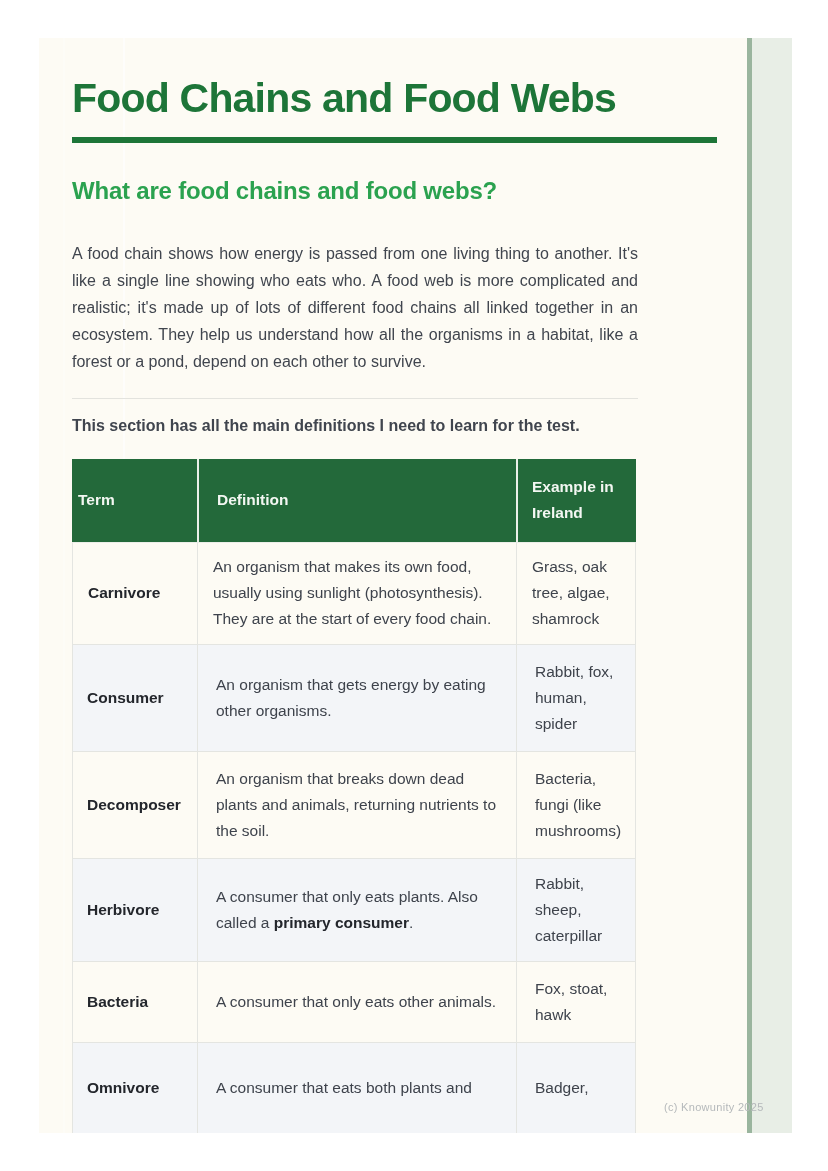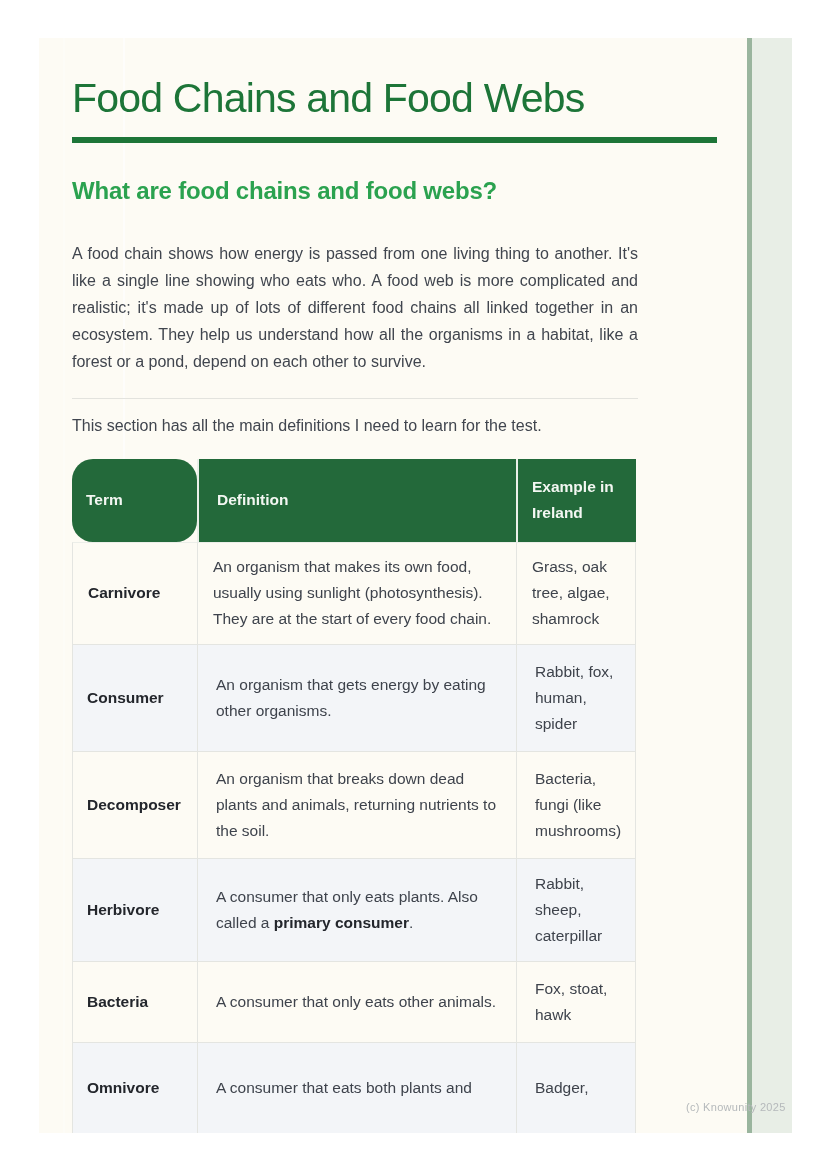--- a/index.html
+++ b/index.html
@@ -12,54 +12,54 @@
     background:#fdfbf4; overflow:hidden;
   }
   .page-texture-line { position:absolute; top:0; bottom:0; width:2px;
     background:rgba(255,255,255,0.6); pointer-events:none; }
   .page-texture-line.l1 { left:24px; opacity:.5; }
   .page-texture-line.l2 { left:84px; }
 
   .content { padding:0 33px; position:relative; }
 
   h1.doc-title {
-    margin-top:36px; font-size:41px; line-height:1.2; font-weight:400;
+    margin-top:36px; font-size:41px; line-height:1.2; font-weight:700;
     letter-spacing:-0.8px; color:#1d7538;
   }
   .title-rule { margin-top:14px; width:645px; height:6px; background:#1d7538; border:none; }
 
   h2.section-heading {
     font-size:24px; line-height:1.2; font-weight:700; color:#2ba24f;
     letter-spacing:-0.2px;
   }
   h2.s1 { margin-top:34px; }
   h2.s2 { margin-top:26px; }
 
   p.body-text {
     margin-top:34px; width:566px; font-size:16px; line-height:27px;
     color:#40454e; text-align:justify;
   }
   .section-divider {
     margin-top:23px; width:566px; height:0; border:none;
     border-top:1px solid #e3e3de;
   }
   p.intro-text {
-    margin-top:15px; width:566px; font-size:16px; line-height:24px; color:#40454e;
+    margin-top:15px; width:566px; font-size:16px; line-height:24px; color:#40454e;font-weight:bold;
   }
 
   table.terms-table {
     margin-top:21px; border-collapse:separate; border-spacing:0;
     table-layout:fixed; width:564px;
   }
   .terms-table th {
     background:#23693a; color:#f3f7f2; font-size:15.5px; font-weight:600;
     text-align:left; vertical-align:middle; height:83px; line-height:26px;
   }
   .terms-table th + th { border-left:2px solid #eaf0e9; }
-  .terms-table th.col-term { padding-left:14px;border-radius:21px; }
+  .terms-table th.col-term { padding-left:6px; }
   .terms-table th.col-def { padding-left:18px; }
   .terms-table th.col-ex { padding:6px 8px 6px 14px; }
 
   .terms-table td {
     vertical-align:middle; font-size:15.5px; line-height:26px; color:#3e434c;
     background:#fdfbf4;
     border-bottom:1px solid #e4e5e1; border-left:1px solid #e4e5e1;
   }
   .terms-table td:last-child { border-right:1px solid #e4e5e1; }
   .terms-table tbody tr:first-child td { border-top:1px solid #eceee9;padding-left:15px; }
@@ -75,21 +75,21 @@
   tbody tr.r3 td { height:107px; }
   tbody tr.r4 td { height:103px; }
   tbody tr.r5 td { height:81px; }
   tbody tr.r6 td { height:92px; }
 
   .edge-strip {
     position:absolute; left:747px; top:38px; width:45px; height:1095px;
     background:#e8eee6; border-left:5px solid #9ab59e;
   }
   .watermark {
-    position:absolute; left:686px; top:1101px; font-size:11px;
+    position:absolute; left:664px; top:1101px; font-size:11px;
     color:#b5b9bb; letter-spacing:0.3px; z-index:5; white-space:nowrap;
   }
 </style>
 </head>
 <body>
 
 <div class="page">
   <div class="page-texture-line l1"></div>
   <div class="page-texture-line l2"></div>
 

